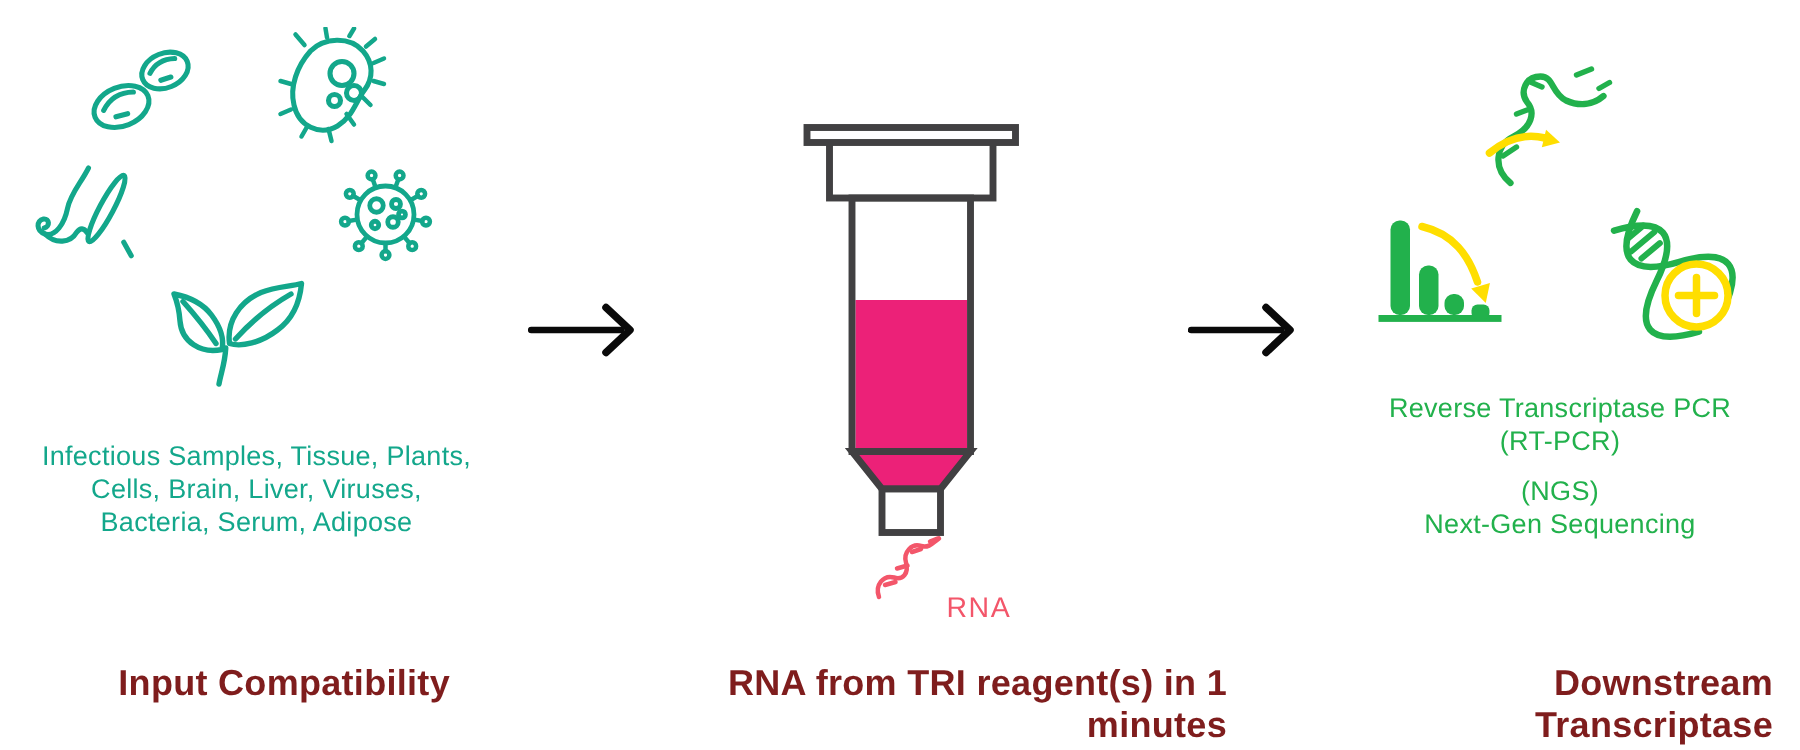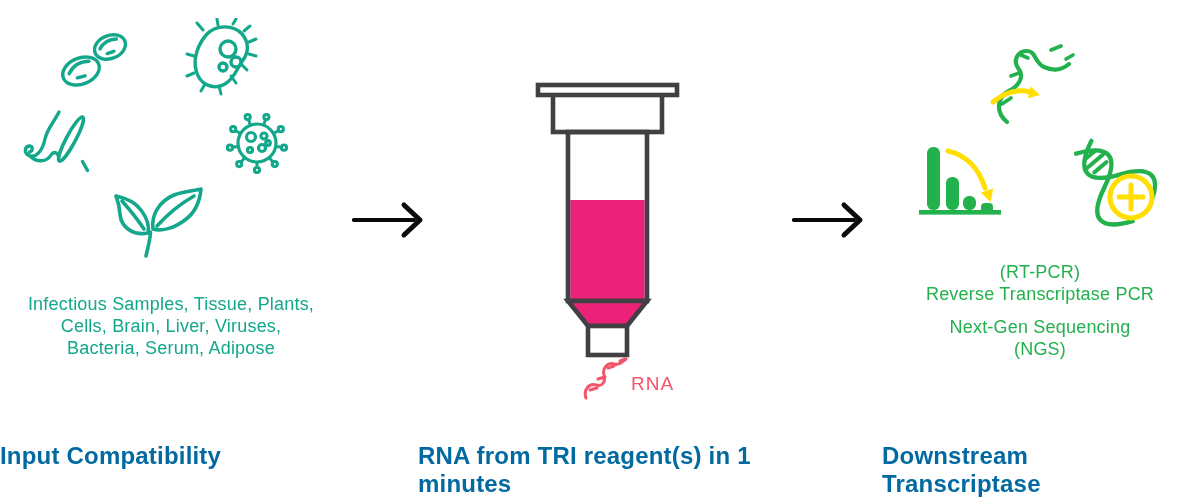--- a/index.html
+++ b/index.html
@@ -20,21 +20,21 @@
   .magenta-f{fill:var(--c-magenta);}
   .magenta-f-st{fill:var(--c-magenta);stroke:var(--c-outline);}
   .white-f-st{fill:#fff;stroke:var(--c-outline);}
 
   .samples{
     margin:16px;text-align:center;white-space:pre-line;
     color:var(--c-teal);font-size:18px;line-height:22px;font-weight:500;
     letter-spacing:.2px;
   }
   .caption{
-    margin:0;text-align:left;color:#0369a1;
+    margin:0;text-align:right;color:#7f1d1d;
     font-size:24px;font-weight:700;letter-spacing:.2px;
   }
   .apps{margin:0;text-align:center;color:var(--c-green);
     font-size:18px;line-height:22px;font-weight:500;letter-spacing:.2px;}
   .app{margin:0;}
   .app + .app{margin-top:11px;}
   .app-line{display:block;}
   .rna-label{
     color:var(--c-rose);font-size:19px;font-weight:500;letter-spacing:1px;
   }
@@ -164,21 +164,21 @@
     <svg class="abs" style="left:581px;top:357px" width="54" height="48" viewBox="0 0 54 48">
       <g class="st rose-st" stroke-width="3">
         <path d="M5,41 C2,33 8,26 15,28 C21,30 25,25 23,18 C21,11 27,5 33,7 C38,8.6 41,5 45,2"></path>
         <path d="M9,33 L16,31"></path>
         <path d="M17,22 L24,20"></path>
         <path d="M27,11 L33,9"></path>
         <path d="M39,4 L44,2"></path>
       </g>
     </svg>
 
-    <span class="rna-label abs" style="left:631px;top:373px">RNA</span>
+    <span class="rna-label abs" style="left:631px;top:395px">RNA</span>
 
     <h2 class="caption abs" style="left:418px;top:442px;width:400px">RNA from TRI reagent(s) in 1 minutes</h2>
   </section>
 
   <svg class="abs" style="left:792px;top:198px" width="76" height="44" viewBox="0 0 76 44">
     <g class="st ink-st" fill="none">
       <line x1="2" y1="22" x2="62" y2="22" stroke-width="4.2"></line>
       <path d="M52,7 L68,22 L52,37" stroke-width="5"></path>
     </g>
   </svg>
@@ -225,25 +225,25 @@
       </g>
       <circle cx="73" cy="74" r="21" fill="#fff" class="yellow-st" stroke-width="5"></circle>
       <g class="st yellow-st" stroke-width="5">
         <path d="M61,74 L85,74"></path>
           <path d="M73,62 L73,86"></path>
       </g>
     </svg>
 
     <div class="apps abs" style="left:890px;top:261px;width:300px">
       <p class="app">
+        <span class="app-line">Reverse Transcriptase PCR</span>
         <span class="app-line">(RT-PCR)</span>
-        <span class="app-line">Reverse Transcriptase PCR</span>
       </p>
       <p class="app">
+        <span class="app-line">(NGS)</span>
         <span class="app-line">Next-Gen Sequencing</span>
-        <span class="app-line">(NGS)</span>
       </p>
     </div>
 
     <h2 class="caption abs" style="left:882px;top:442px;width:300px">Downstream Transcriptase</h2>
   </section>
 
 </div>
 
 </body></html>

